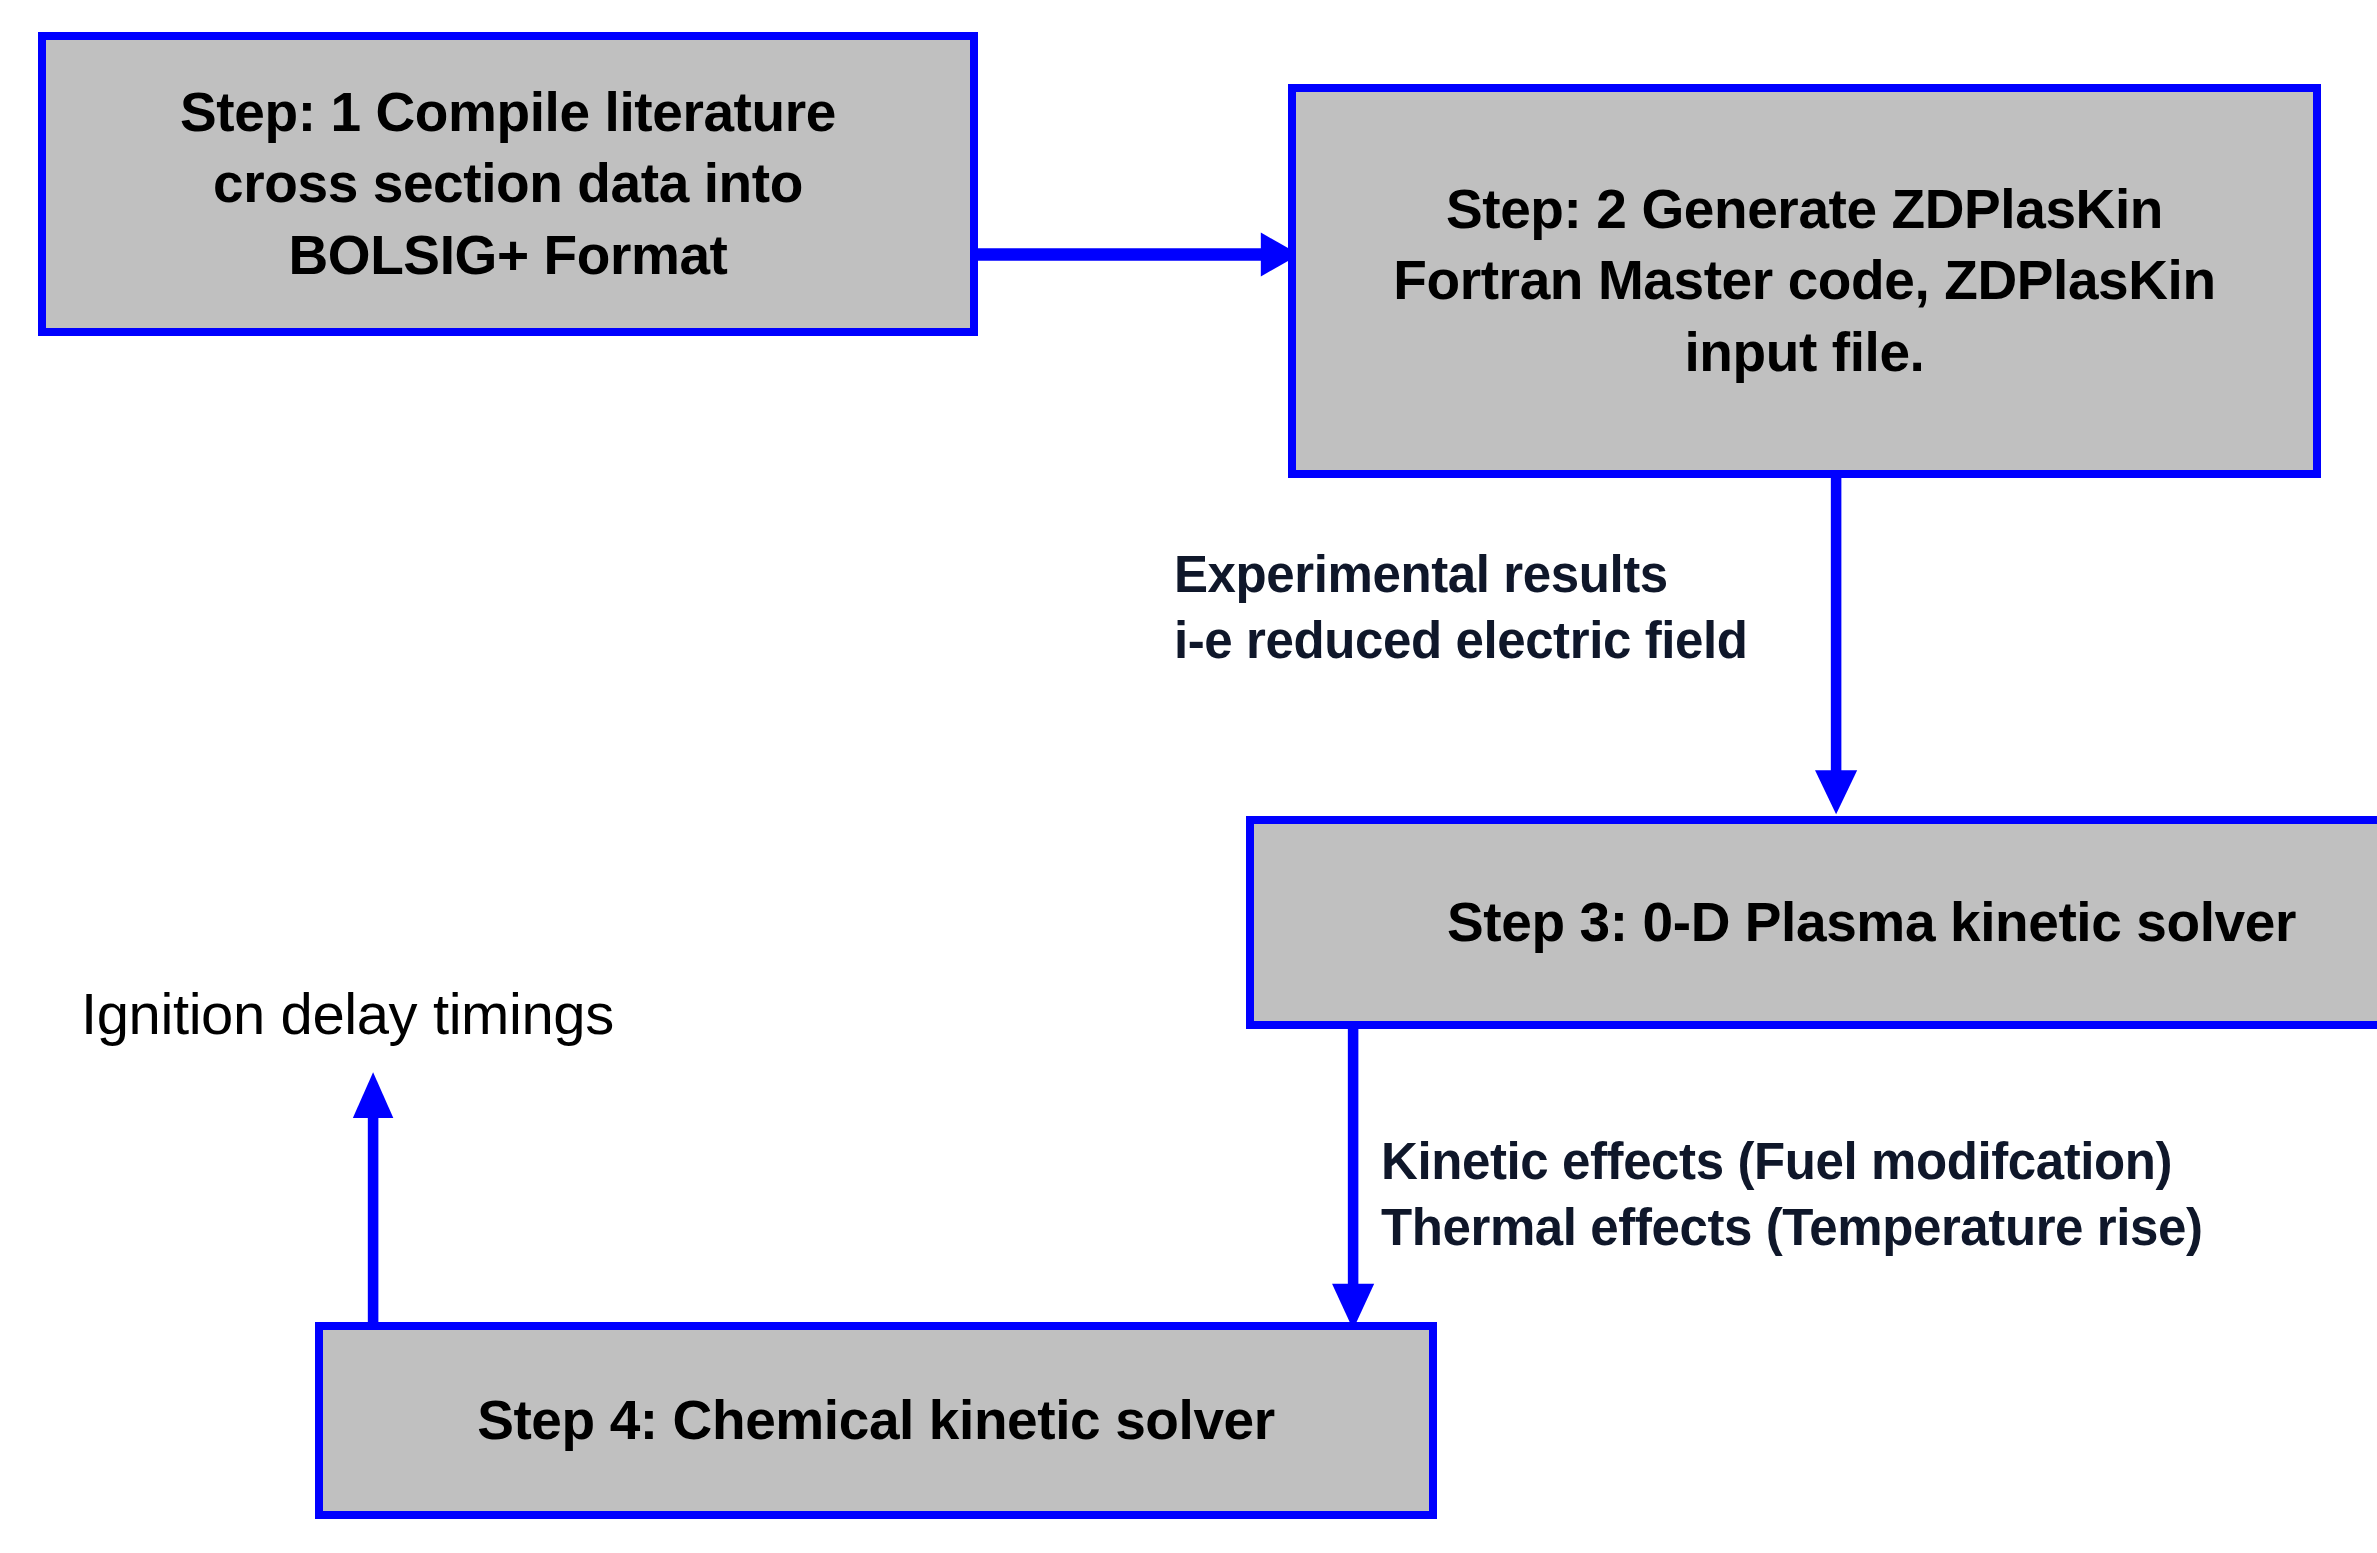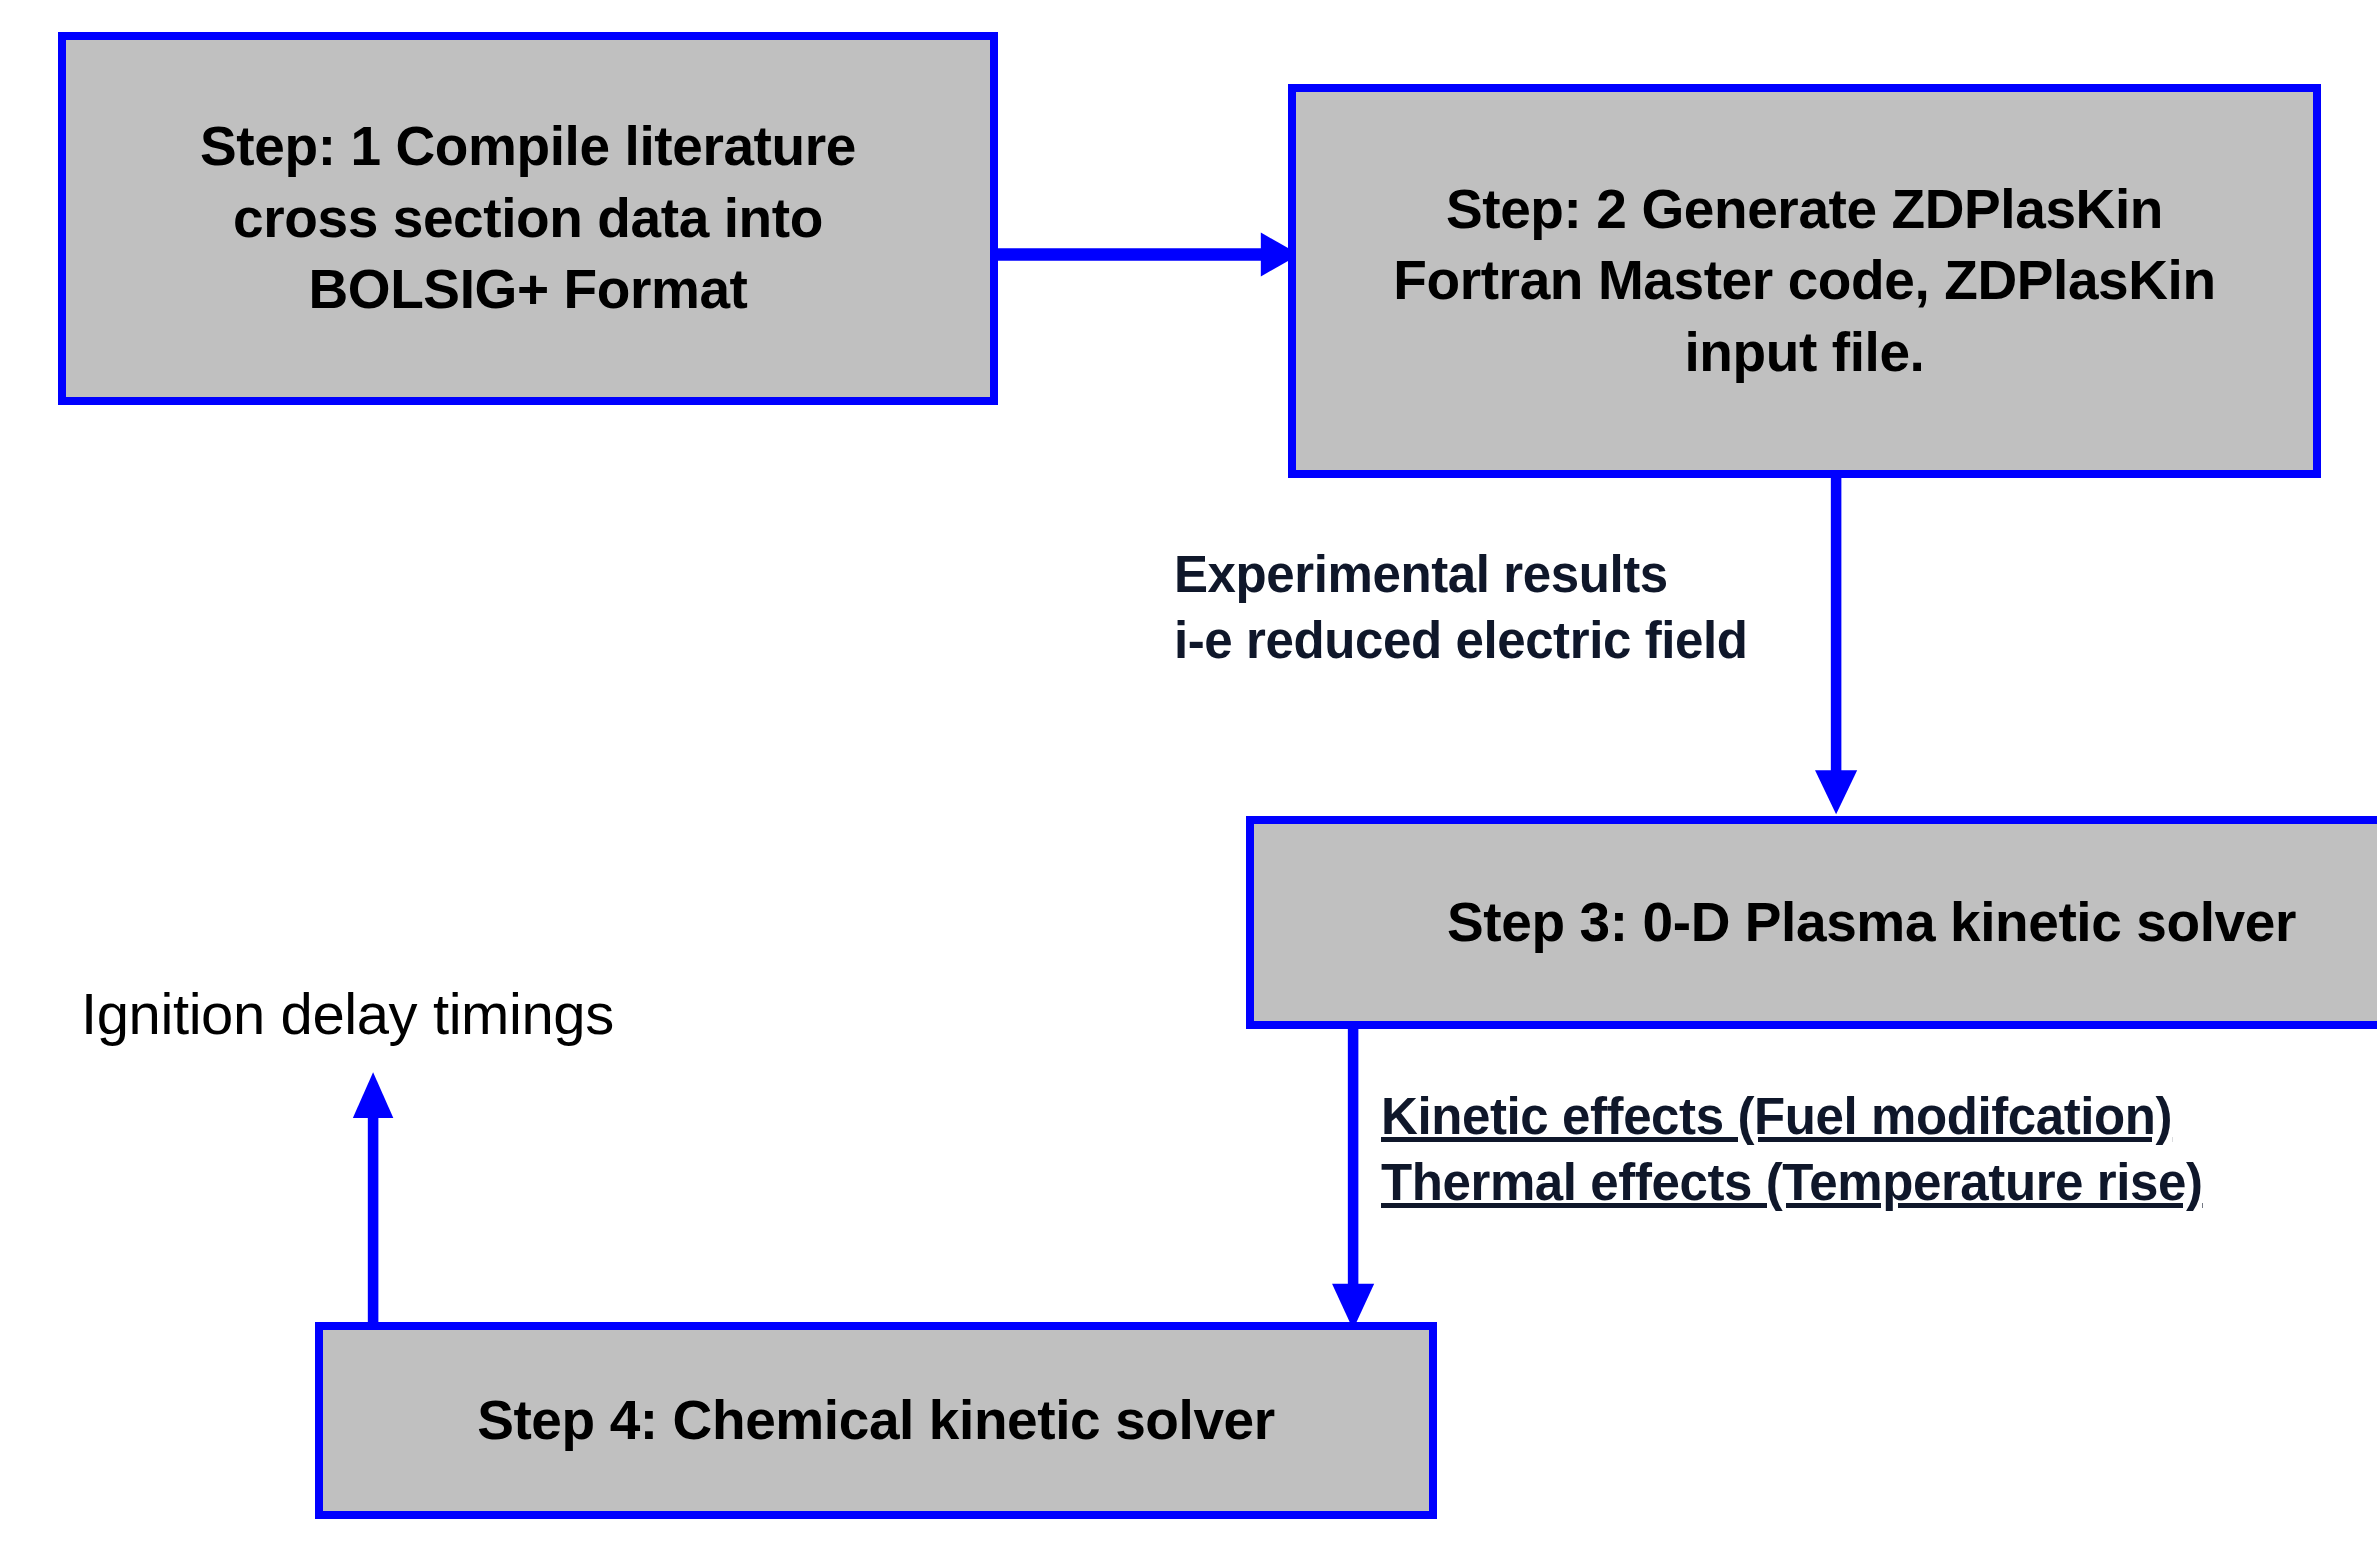--- a/index.html
+++ b/index.html
@@ -90,21 +90,21 @@
     </svg>
   </div>
 
   <div class="edge" style="left:329px; top:1067px; width:97px; height:264px;">
     <svg width="97" height="264" viewBox="0 0 110 300">
       <line x1="50" y1="298" x2="50" y2="55" stroke="#0000ff" stroke-width="12"></line>
       <polygon points="50,6 27,58 73,58" fill="#0000ff"></polygon>
     </svg>
   </div>
 
-  <div class="node" style="left:38px; top:32px; width:940px; height:373px;margin-left:20px;">
+  <div class="node" style="left:38px; top:32px; width:940px; height:304px;">
     <div class="node-label">Step: 1 Compile literature
 cross section data into
 BOLSIG+ Format</div>
   </div>
 
   <div class="node" style="left:1288px; top:84px; width:1033px; height:394px;">
     <div class="node-label">Step: 2 Generate ZDPlasKin
 Fortran Master code, ZDPlasKin
 input file.</div>
   </div>
@@ -113,20 +113,20 @@
     <div class="node-label">Step 3: 0-D Plasma kinetic solver</div>
   </div>
 
   <div class="node" style="left:315px; top:1322px; width:1122px; height:197px;">
     <div class="node-label">Step 4: Chemical kinetic solver</div>
   </div>
 
   <div class="edge-label" style="left:1174px; top:542px; width:633px;">Experimental results
 i-e reduced electric field</div>
 
-  <div class="edge-label" style="left:1381px; top:1084px; width:993px;text-decoration:underline;">Kinetic effects (Fuel modifcation)
+  <div class="edge-label" style="left:1381px; top:1129px; width:993px;">Kinetic effects (Fuel modifcation)
 Thermal effects (Temperature rise)</div>
 
 
   <div class="free-label" style="left:81px; top:978px; width:791px;">Ignition delay timings</div>
 
 </div>
 
 
 </body></html>

